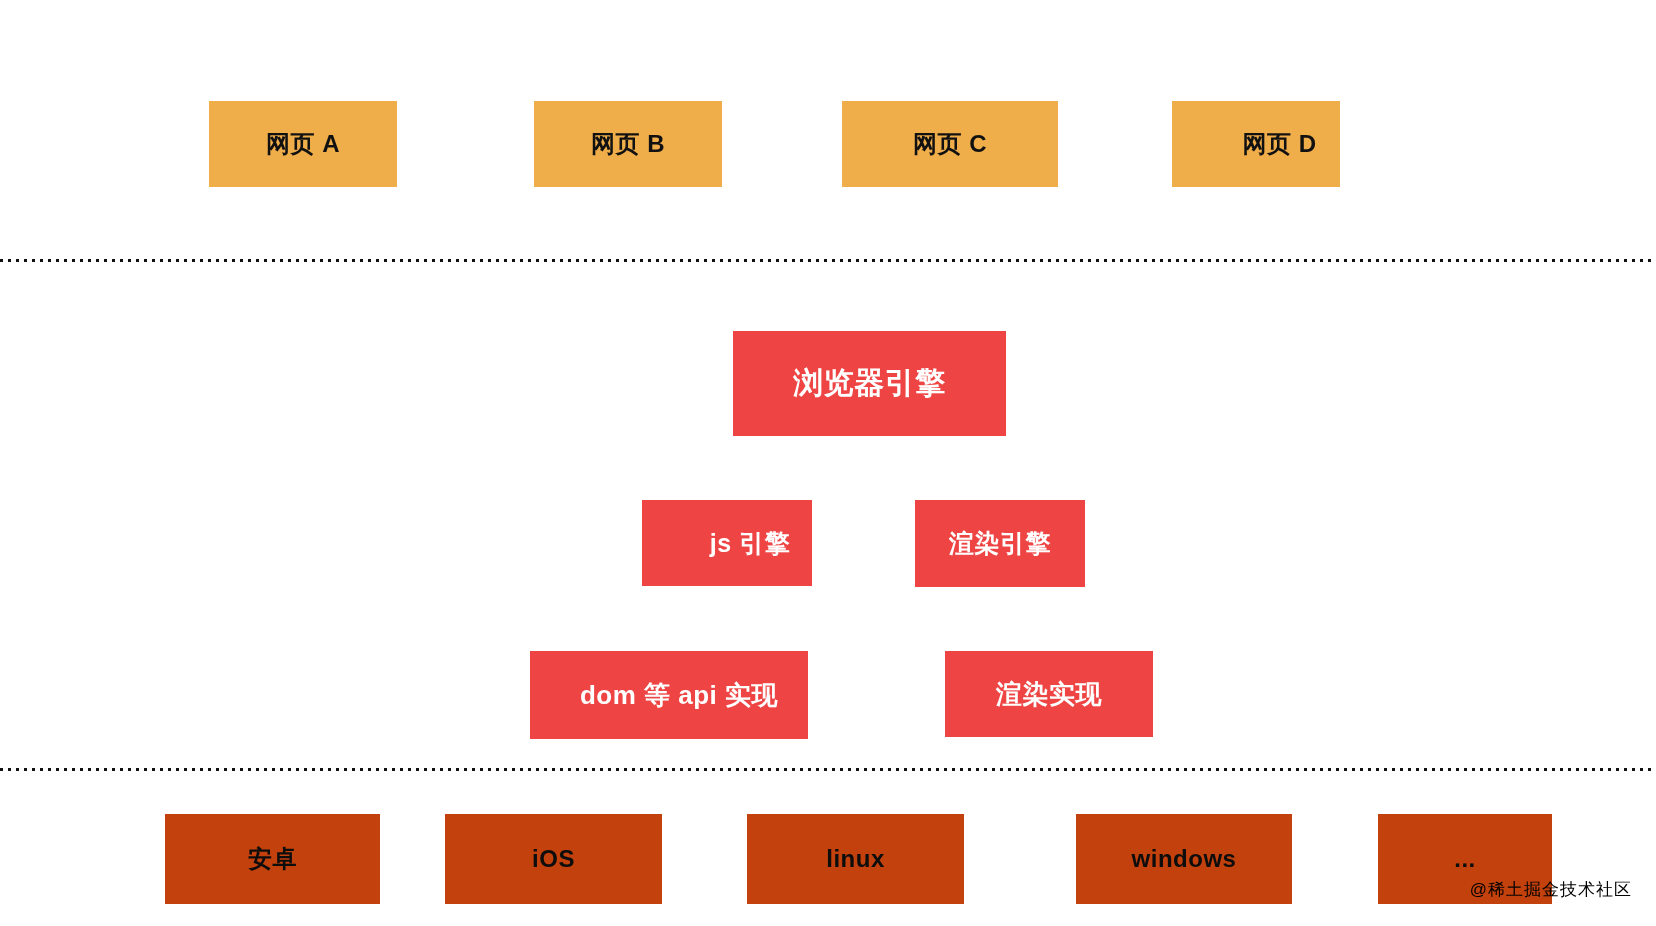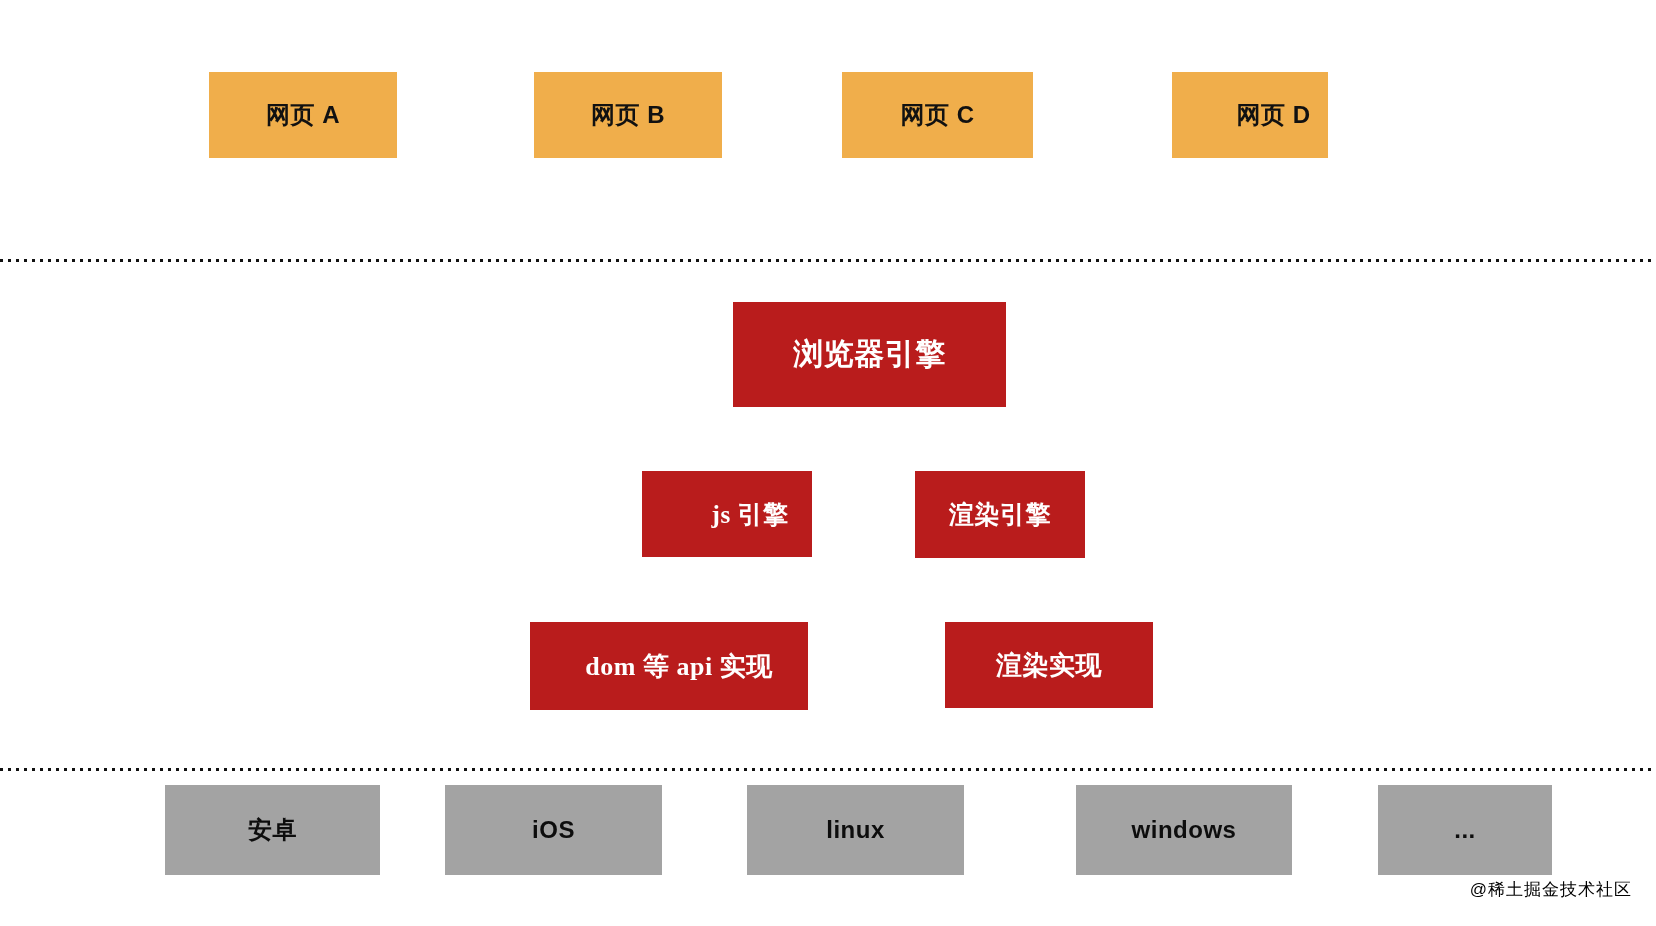--- a/index.html
+++ b/index.html
@@ -16,56 +16,56 @@
     overflow: hidden;
   }
   .node {
     position: absolute;
     display: flex;
     align-items: center;
     justify-content: center;
     font-weight: 700;
     letter-spacing: 0.5px;
     box-sizing: border-box;
+    margin-top: 29px;
   }
   .node--page {
     background: #f0ae4b;
     color: #111111;
     font-size: 24px;
     top: 72px;
     height: 86px;
   }
   .node--engine {
-    background: #b91c1c;
+    background: #ef4444;
     color: #ffffff;
-    font-family: Liberation Serif, serif;
   }
   .node--os {
-    background: #a3a3a3;
+    background: #c2410c;
     color: #0d0d0d;
     font-size: 24px;
     top: 785px;
     height: 90px;
   }
   .sep {
     position: absolute;
     left: 0;
     width: 1656px;
     height: 3px;
     background-image: repeating-linear-gradient(
       to right,
       #111111 0px, #111111 3px,
       transparent 3px, transparent 8px
     );
   }
   
   #page-a { left: 209px;  width: 188px; }
   #page-b { left: 534px;  width: 188px; }
-  #page-c { left: 842px;  width: 191px; }
-  #page-d { left: 1172px; width: 156px; padding-left: 47px; }
+  #page-c { left: 842px;  width: 216px; }
+  #page-d { left: 1172px; width: 168px; padding-left: 47px; }
 
   #sep-top    { top: 259px; }
   #sep-bottom { top: 768px; }
 
   #browser-engine {
     left: 733px; top: 302px; width: 273px; height: 105px;
     font-size: 30px;
   }
   #js-engine     { left: 642px; top: 471px; width: 170px; height: 86px; font-size: 25px; padding-left: 46px; }
   #render-engine { left: 915px; top: 471px; width: 170px; height: 87px; font-size: 25px; }

